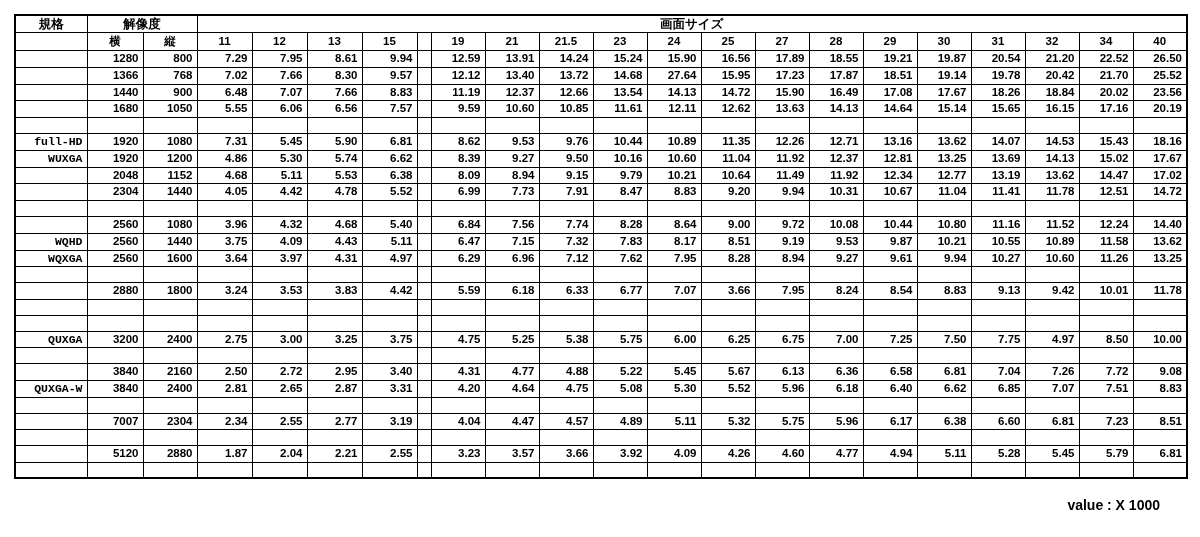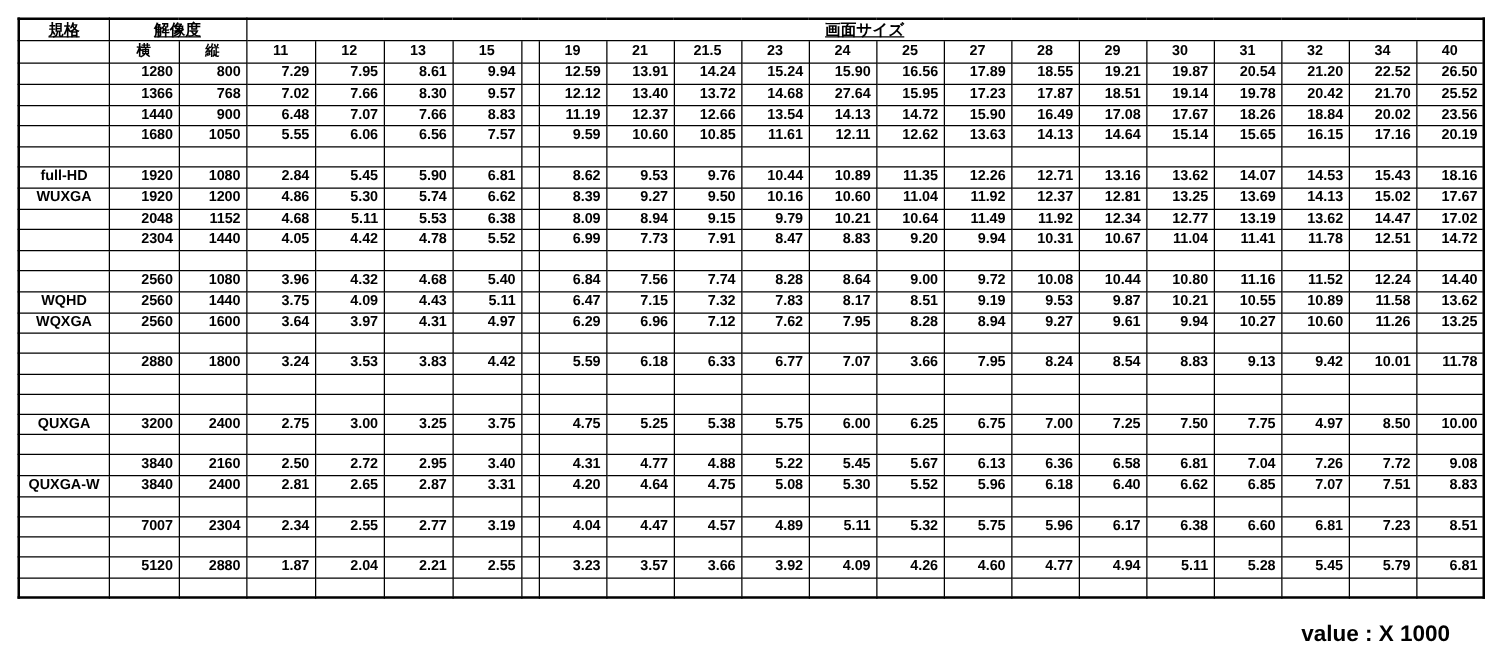--- a/index.html
+++ b/index.html
@@ -31,45 +31,45 @@
     font-weight: bold;
     white-space: nowrap;
     overflow: hidden;
     box-sizing: border-box;
   }
   .res-table th.h1 {
     height: 16px;
     line-height: 16px;
     font-size: 12.5px;
     text-align: center;
-    text-decoration: underline;
   }
   .res-table th.h2 {
     height: 17px;
     line-height: 17px;
     font-size: 11.5px;
     text-align: center;
   }
   .res-table td {
     height: 15.8px;
     line-height: 15.8px;
     font-size: 11.5px;
     text-align: right;
   }
   .res-table td.label-cell {
-    text-align: center;
+    text-align: right;
+    font-family: Liberation Mono, monospace;
   }
   .res-table .gap-col {
     padding: 0;
   }
   .footer-note {
     position: absolute;
     top: 497px;
     right: 40px;
-    font-size: 18px;
+    font-size: 14px;
     font-weight: bold;
     color: #000;
   }
 </style>
 </head>
 <body>
 
 <div class="sheet">
 
   <table class="res-table">
@@ -248,21 +248,21 @@
           <td></td>
           <td></td>
           <td></td>
           <td></td>
           <td></td>
         </tr>
         <tr>
           <td class="label-cell">full-HD</td>
           <td>1920</td>
           <td>1080</td>
-          <td>2.84</td>
+          <td>7.31</td>
           <td>5.45</td>
           <td>5.90</td>
           <td>6.81</td>
           <td class="gap-col"></td>
           <td>8.62</td>
           <td>9.53</td>
           <td>9.76</td>
           <td>10.44</td>
           <td>10.89</td>
           <td>11.35</td>

